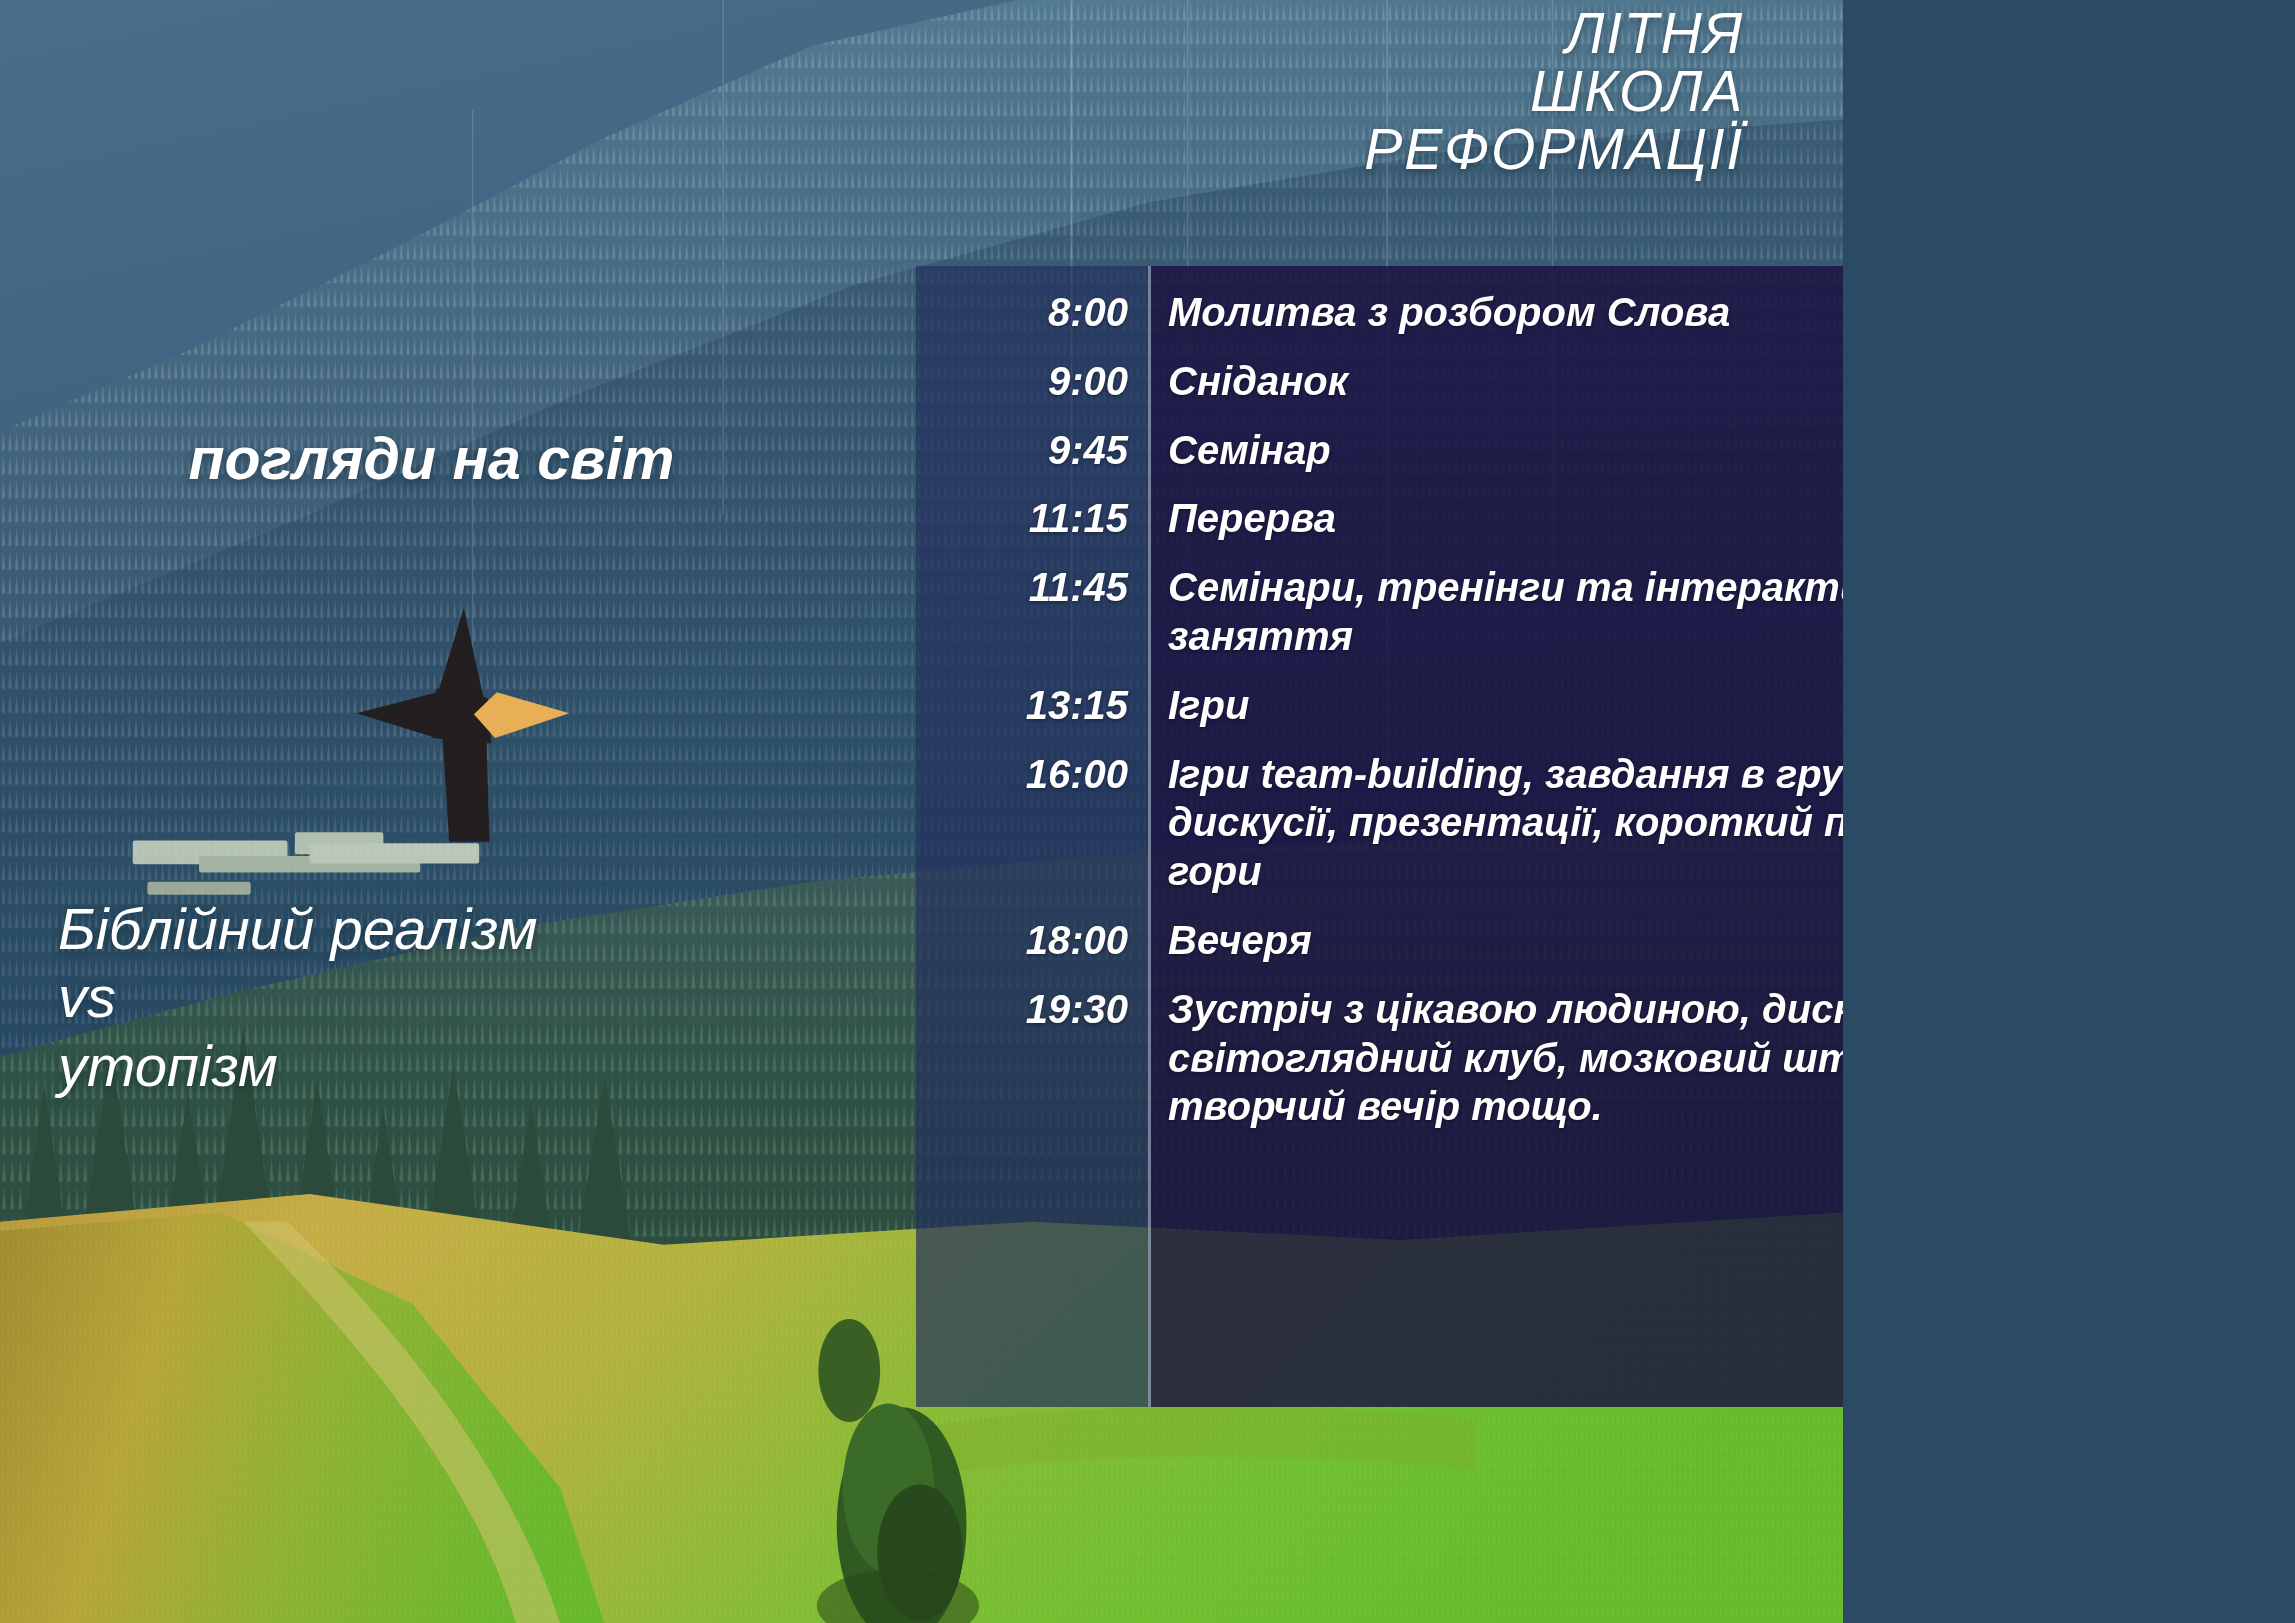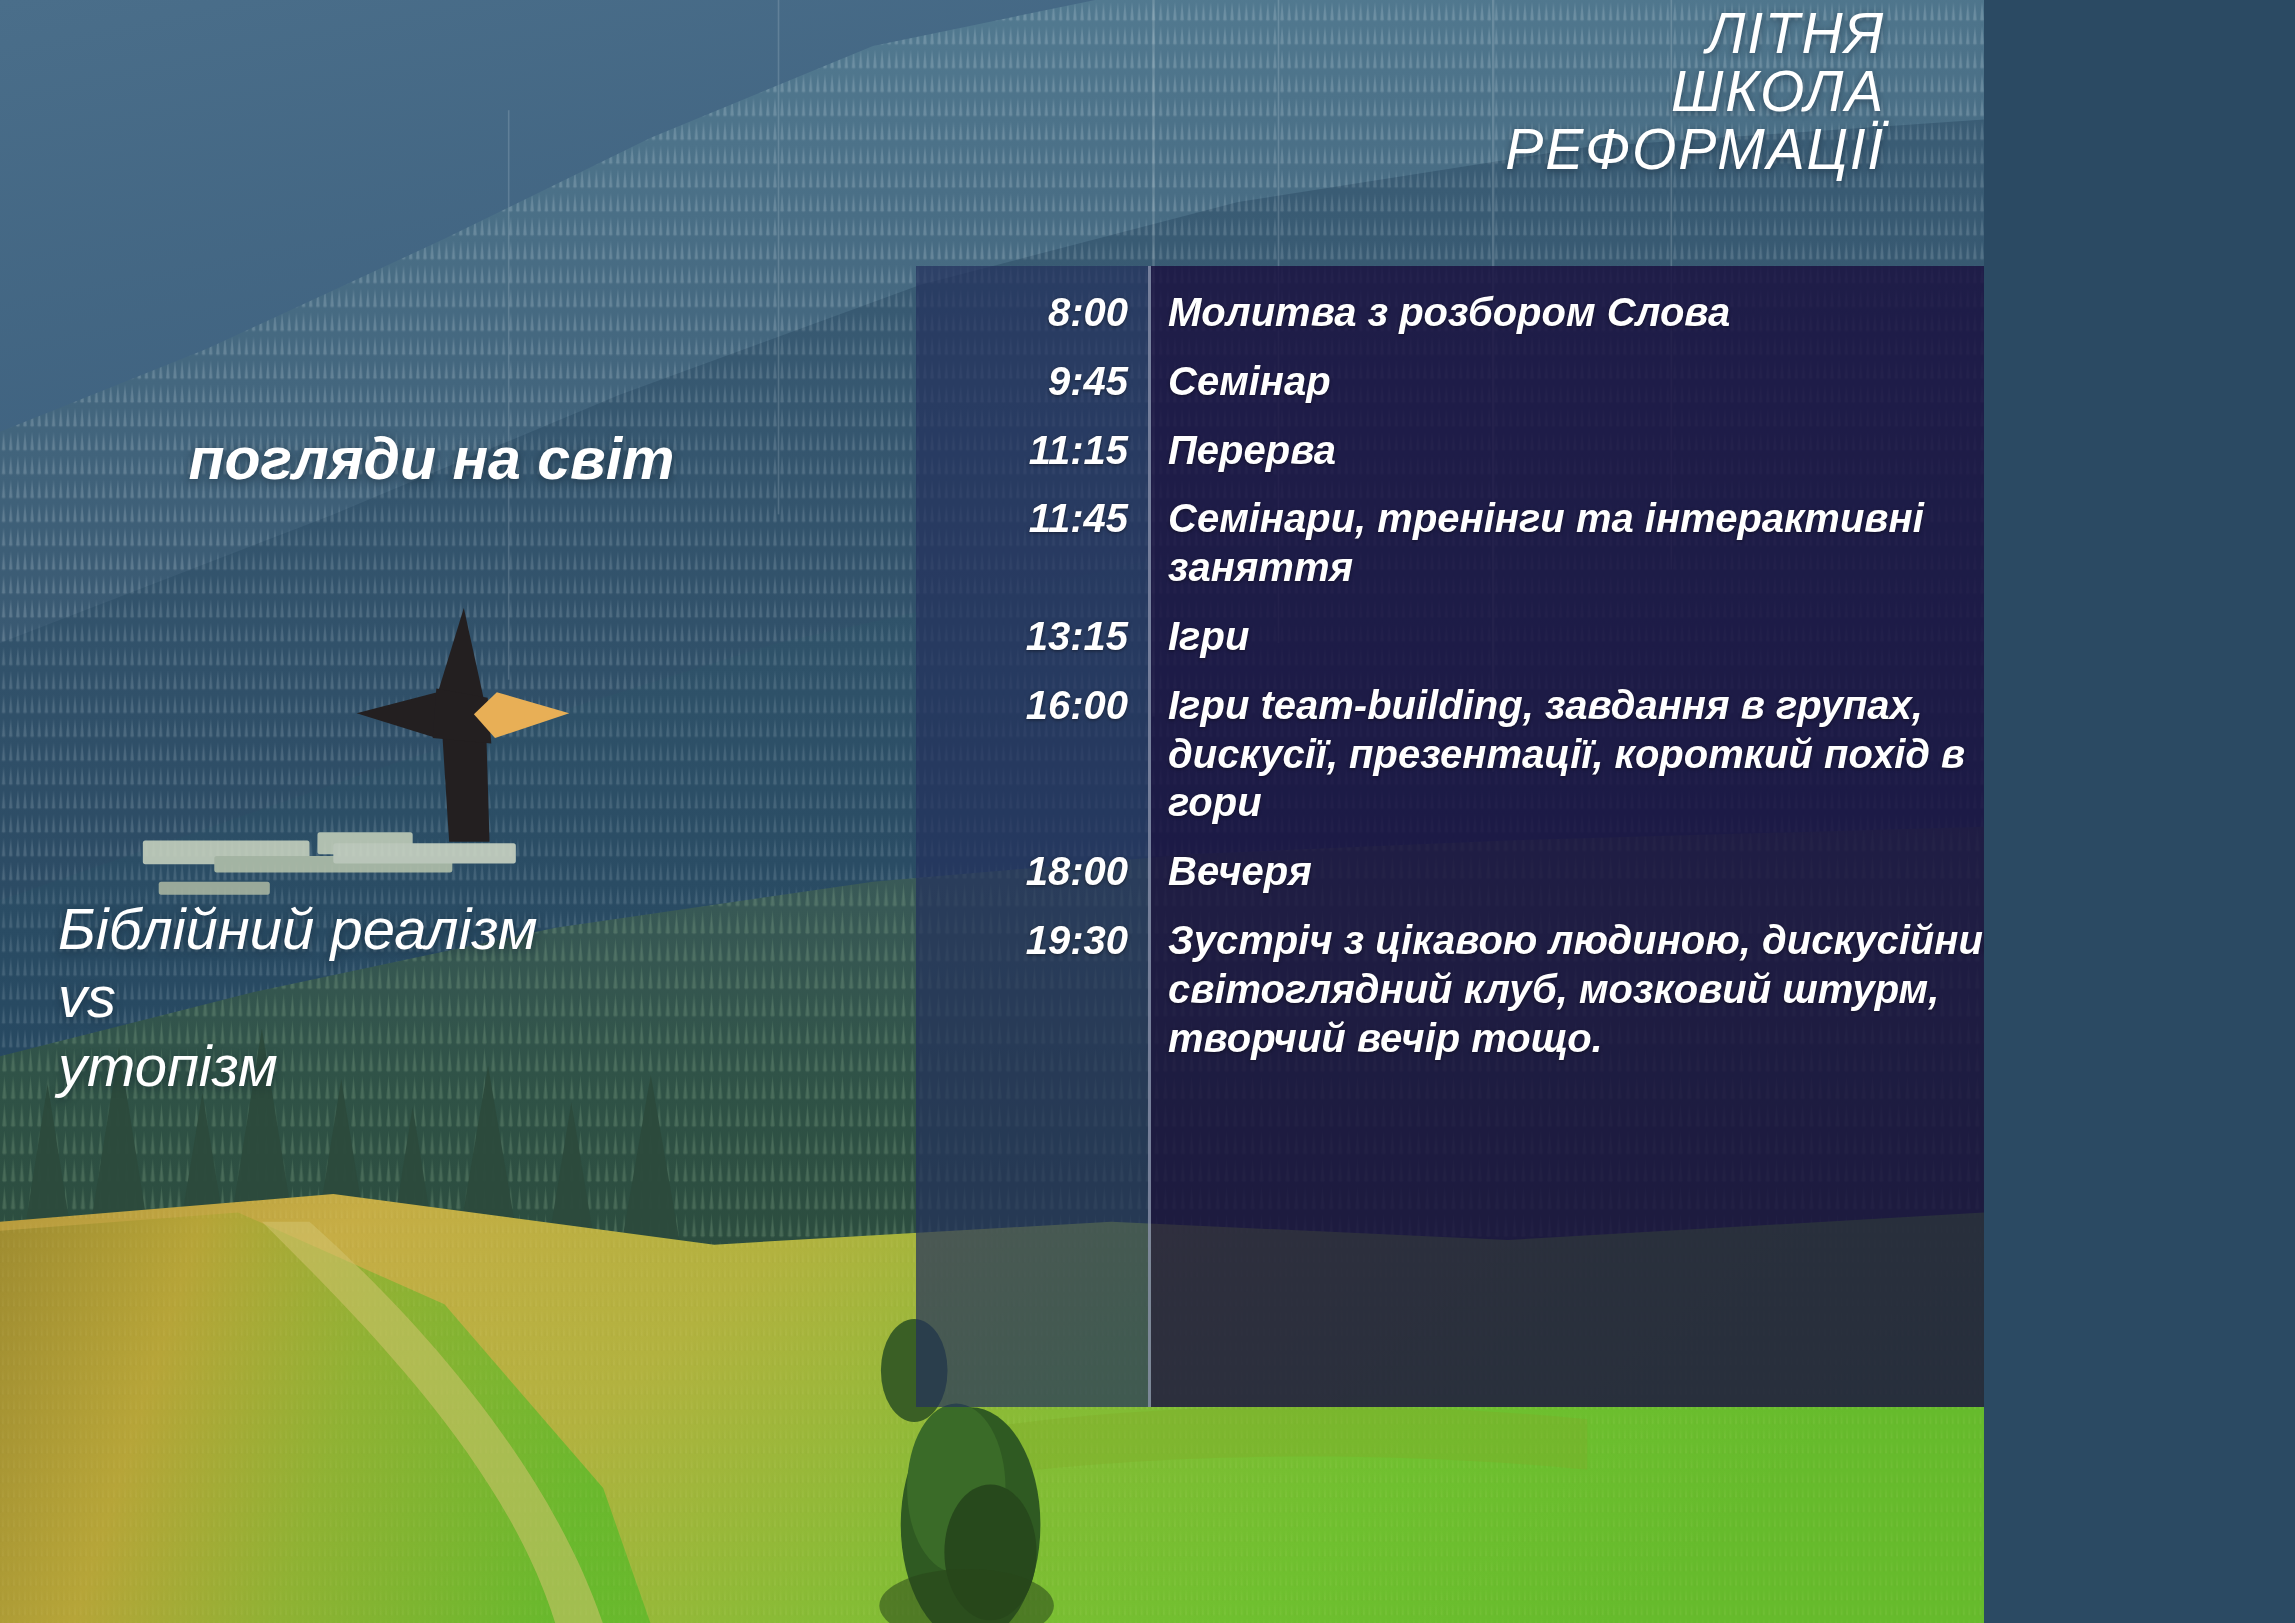--- a/index.html
+++ b/index.html
@@ -2,21 +2,21 @@
 <html style="font-size:14.7px"><head>
 <meta charset="utf-8">
 <style>
   html,body{margin:0;padding:0;}
   body{
     width:2296px;height:1624px;overflow:hidden;
     font-family:"Liberation Sans","DejaVu Sans",sans-serif;
     background:#2b4a63;
   }
   .poster{
-    position:relative;width:1984px;height:1624px;overflow:hidden;
+    position:relative;width:1843px;height:1624px;overflow:hidden;
     background:#be185d;
   }
 
   
   .bg{position:absolute;inset:0;overflow:hidden;}
   .bg svg{position:absolute;inset:0;width:100%;height:100%;display:block;}
 
   
   .header{
     position:absolute; right:99px; top:3.7px;
@@ -264,20 +264,24 @@
   <div class="panel">
     <div class="col-time"></div>
     <div class="col-body"></div>
     <div class="divider"></div>
     <div class="rows" id="schedule-rows">
         <div class="row">
           <div class="t">8:00</div>
           <div class="d">Молитва з розбором Слова</div>
         </div>
         <div class="row">
+          <div class="t">9:00</div>
+          <div class="d">Сніданок</div>
+        </div>
+        <div class="row">
           <div class="t">9:45</div>
           <div class="d">Семінар</div>
         </div>
         <div class="row">
           <div class="t">11:15</div>
           <div class="d">Перерва</div>
         </div>
         <div class="row">
           <div class="t">11:45</div>
           <div class="d">Семінари, тренінги та інтерактивні заняття</div>

